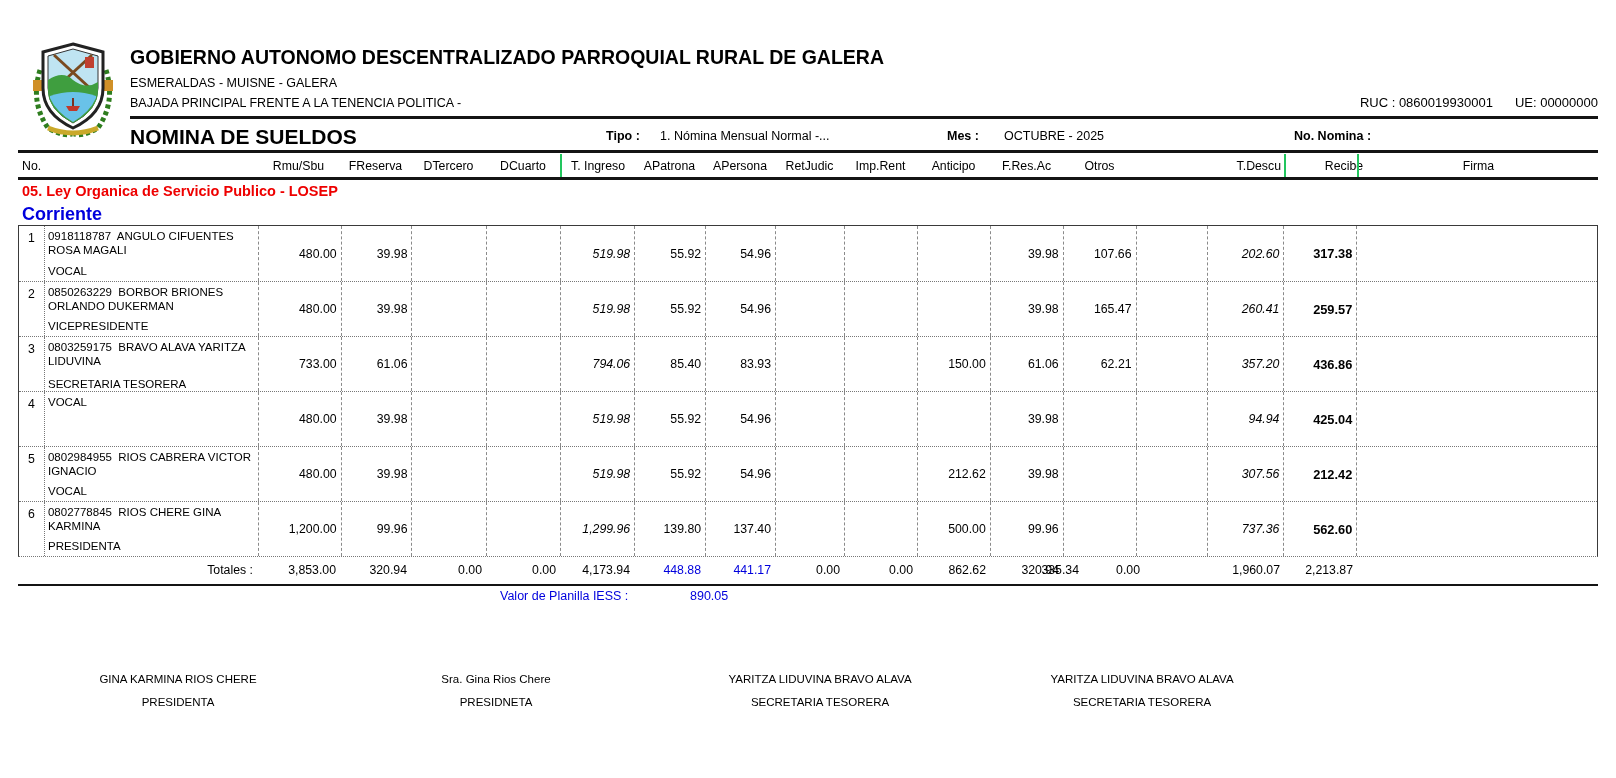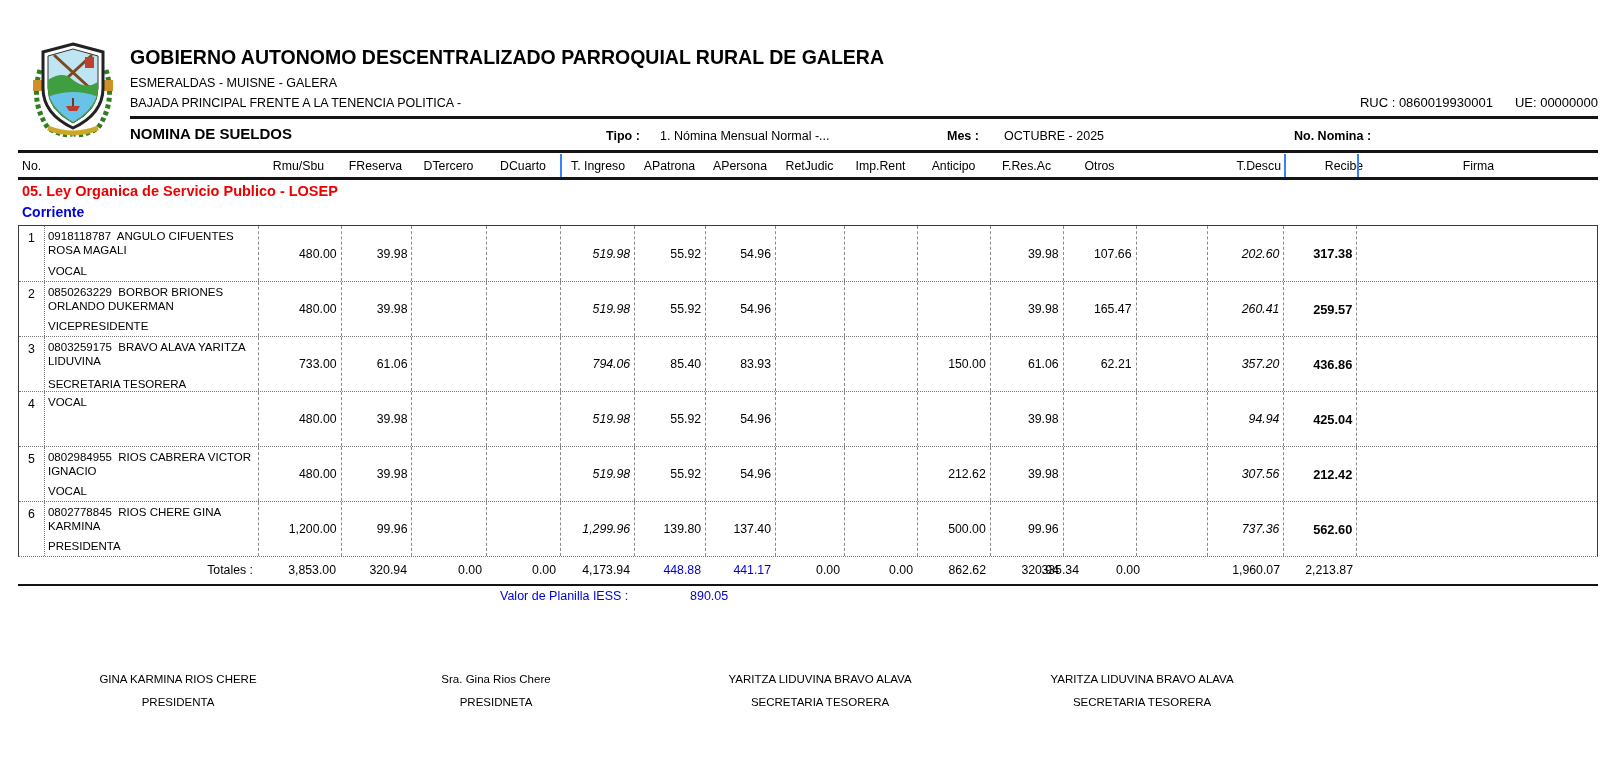--- a/index.html
+++ b/index.html
@@ -11,39 +11,39 @@
 
   
   .org-name { left:130px; top:46px; font-size:19.5px; font-weight:bold; white-space:nowrap; }
   .org-loc  { left:130px; top:76px; font-size:12.5px; }
   .org-addr { left:130px; top:96px; font-size:12.5px; }
   .ruc-line { left:1150px; top:95px; width:448px; text-align:right; font-size:13px; white-space:nowrap; }
   .ruc-line .ue { margin-left:22px; }
   .rule-address { left:130px; top:116px; width:1468px; height:3px; }
 
   
-  .doc-title  { left:130px; top:125px; font-size:15px; font-weight:bold; }
+  .doc-title  { left:130px; top:125px; font-size:21px; font-weight:bold; }
   .tipo-label { left:584px; top:129px; font-size:12.5px; font-weight:bold;margin-left:22px; }
   .tipo-value { left:660px; top:129px; font-size:12.5px; }
   .mes-label  { left:947px; top:129px; font-size:12.5px; font-weight:bold; }
   .mes-value  { left:1004px; top:129px; font-size:12.5px; }
   .nomina-label { left:1294px; top:129px; font-size:12.5px; font-weight:bold; }
   .rule-docbar { left:18px; top:150px; width:1580px; height:3px; }
 
   
   .thead { left:18px; top:154px; width:1580px; height:23px; display:flex; align-items:center; }
   .hcell { height:100%; display:flex; align-items:center; justify-content:center; white-space:nowrap; font-size:12.3px; }
   .hcell.h-left  { justify-content:flex-start; padding-left:4px; }
   .hcell.h-right { justify-content:flex-end; padding-right:3px; }
-  .hcell.solid-left { border-left:2px solid #3b82f6; }
+  .hcell.solid-left { border-left:2px solid #22c55e; }
   .rule-underheader { left:18px; top:177px; width:1580px; height:3px; }
 
   
   .section-title { left:22px; top:183px; font-size:14.5px; font-weight:bold; color:var(--accent-red,#e00); }
-  .group-title   { left:22px; top:204px; font-size:14px; font-weight:bold; color:var(--accent-blue,#00d); }
+  .group-title   { left:22px; top:204px; font-size:18px; font-weight:bold; color:var(--accent-blue,#00d); }
 
   
   .tbody { left:18px; top:225px; width:1580px; border:1px solid #3a3a3a; border-bottom:1px dotted #777; }
   .trow { display:flex; height:55px; }
   .trow + .trow { border-top:1px dotted #777; }
   .cell { height:100%; }
   .c-no { display:flex; justify-content:center; align-items:flex-start; padding-top:5px; }
   .c-name { border-left:1px dotted #777; display:flex; flex-direction:column; justify-content:space-between;
             padding:3px 6px 3px 3px; font-size:11.5px; line-height:1.22; }
   .id-name { white-space:pre-wrap; }

